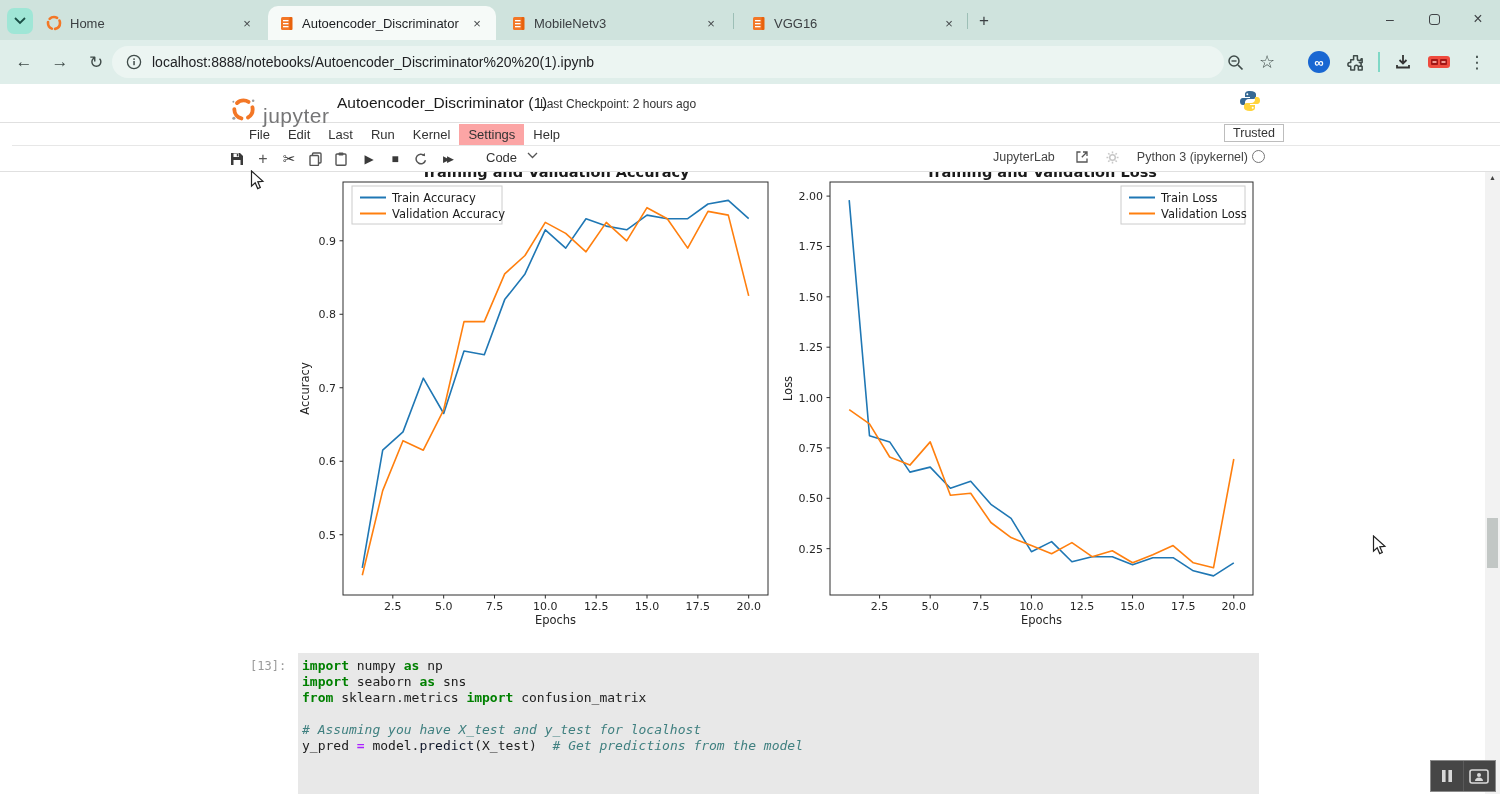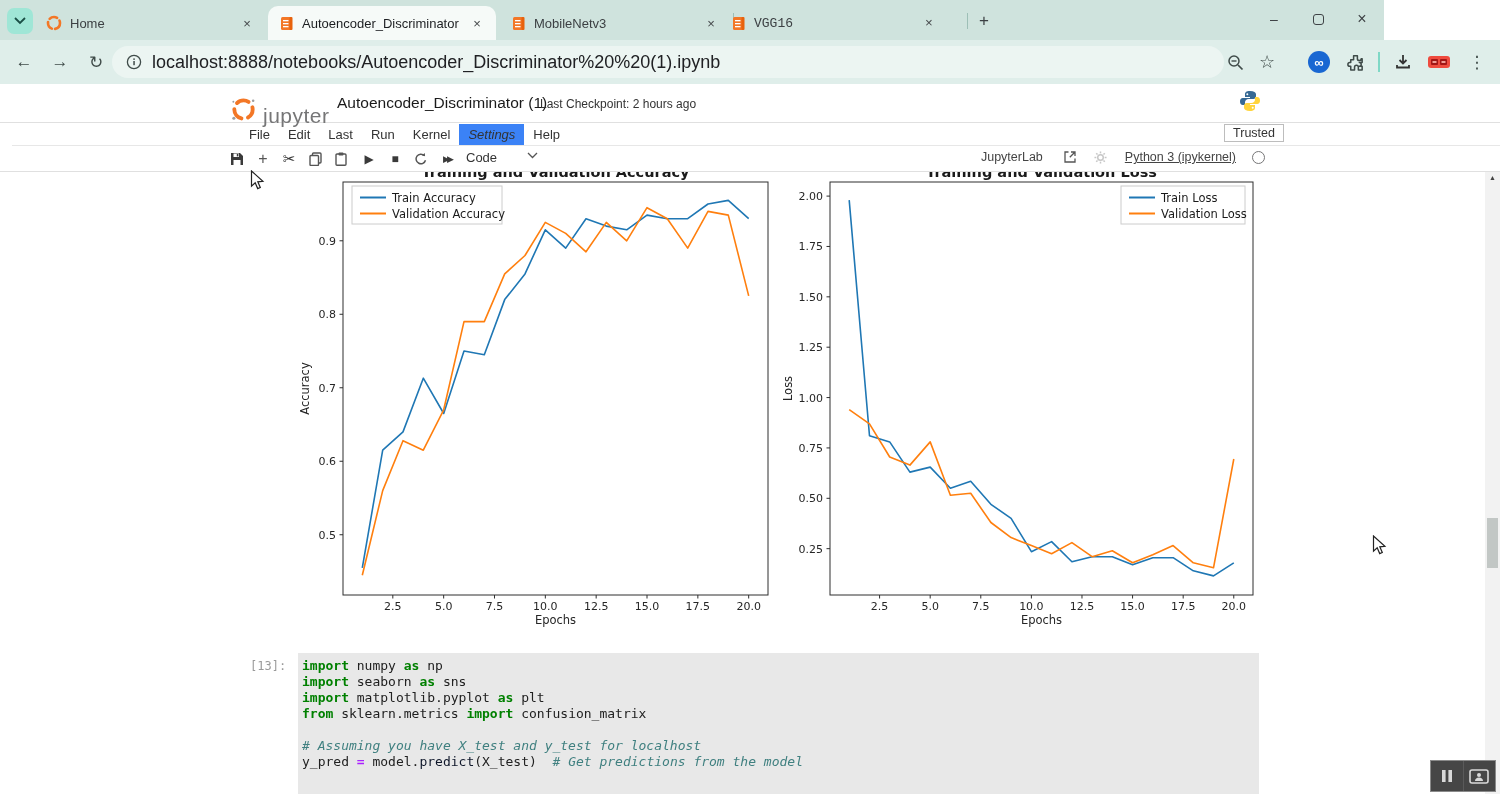--- a/index.html
+++ b/index.html
@@ -1,58 +1,58 @@
 <!DOCTYPE html>
 <html><head>
 <meta charset="utf-8">
 <style>
   * { margin:0; padding:0; box-sizing:border-box; }
   html,body { width:1500px; height:794px; overflow:hidden; background:#fff;
     font-family:"Liberation Sans", sans-serif; }
 
   
-  #tabstrip { position:absolute; left:0; top:0; width:1384px; height:40px; background:#cfe3dd; }
+  #tabstrip { position:absolute; left:0; top:0; width:1500px; height:40px; background:#cfe3dd; }
   #tabsearch { position:absolute; left:7px; top:8px; width:26px; height:26px; border-radius:7px;
     background:#9fe6d6; display:flex; align-items:center; justify-content:center; }
   .tab { position:absolute; top:6px; height:34px; display:flex; align-items:center;
     padding:0 10px 0 12px; font-size:13px; color:#3c4043; }
   .tab .tlabel { flex:1; white-space:nowrap; overflow:hidden; margin:0 8px; }
   .tab.active { background:#f6faf8; border-radius:10px 10px 0 0; color:#1c1e21; }
   .tclose { width:18px; height:18px; border-radius:50%; display:flex; align-items:center;
     justify-content:center; font-size:13px; color:#44474a; }
   .tsep { position:absolute; top:13px; width:1px; height:16px; background:#9dbfb6; }
   #newtab { position:absolute; left:972px; top:9px; width:24px; height:24px; font-size:17px;
     color:#3c4043; display:flex; align-items:center; justify-content:center; }
   .wctl { position:absolute; top:0; width:44px; height:38px; display:flex; align-items:center;
     justify-content:center; color:#3f4346; font-size:14px; }
   #navbar { position:absolute; left:0; top:40px; width:1500px; height:44px; background:#dfeeea; }
   .navbtn { position:absolute; top:6px; width:32px; height:32px; display:flex; align-items:center;
     justify-content:center; font-size:17px; color:#3f4b49; }
   #omnibox { position:absolute; left:112px; top:6px; width:1112px; height:32px; border-radius:16px;
     background:#ecf5f2; display:flex; align-items:center; padding:0 14px; }
-  #omnibox .url { font-size:18px; color:#202124; margin-left:10px; }
+  #omnibox .url { font-size:14px; color:#202124; margin-left:10px; }
   .nicon { position:absolute; top:9px; width:26px; height:26px; display:flex; align-items:center;
     justify-content:center; font-size:15px; color:#3f4b49; }
 
   
   #page { position:absolute; left:0; top:84px; width:1500px; height:710px; background:#fff; }
   #nbheader { position:absolute; left:0; top:0; width:1500px; height:39px; border-bottom:1px solid #e0e0e0; }
   #jlogo { position:absolute; left:230px; top:6px; display:flex; align-items:center; }
   #jlogo .jtxt { font-size:21px; color:#767677; margin-left:6px; letter-spacing:.5px;margin-top:14px; }
   #nbtitle { position:absolute; left:337px; top:10px; font-size:15.5px; color:#1a1a1a; }
   #checkpoint { position:absolute; left:540px; top:13px; font-size:12px; color:#333; }
   #menubar { position:absolute; left:12px; top:40px; width:1500px; height:22px; border-bottom:1px solid #e7e7e7; }
   .menuitem { float:left; font-size:13px; color:#333; padding:3px 9px; }
-  .menuitem.hl { background:#3b82f6;font-style:italic; }
+  .menuitem.hl { background:#fca5a5; }
   #trusted { position:absolute; right:228px; top:0px; font-size:12.5px; color:#333;
     border:1px solid #bdbdbd; background:#fff; padding:1px 8px; }
   #nbtoolbar { position:absolute; left:0; top:63px; width:1500px; height:25px; border-bottom:1px solid #e0e0e0; }
   .tbtn { position:absolute; top:2px; width:22px; height:20px; display:flex; align-items:center;
     justify-content:center; color:#3a3a3a; font-size:13px; }
-  #celltype { position:absolute; left:466px; top:3px; font-size:13px; color:#333; }
+  #celltype { position:absolute; left:486px; top:3px; font-size:13px; color:#333; }
   #celltype-chev { position:absolute; left:527px; top:5px; }
   #tb-right { position:absolute; right:235px; top:3px; display:flex; align-items:center; gap:18px;
     font-size:12.5px; color:#444; }
   .kcircle { width:13px; height:13px; border:1.4px solid #767677; border-radius:50%; }
 
   
   #nbmain { position:absolute; left:0; top:88px; width:1485px; height:622px; overflow:hidden; background:#fff; }
   .chartsvg { position:absolute; top:-7px; }
   .c-title { font:600 14.5px "DejaVu Sans", sans-serif; fill:#1a1a1a; }
   .c-tick { font:11px "DejaVu Sans", sans-serif; fill:#262626; }
@@ -117,21 +117,21 @@
       <rect x="3" y="4" width="5.5" height="1.3" fill="#fff"></rect>
         <rect x="3" y="7" width="5.5" height="1.3" fill="#fff"></rect>
         <rect x="3" y="10" width="5.5" height="1.3" fill="#fff"></rect>
     </svg>
     <span class="tlabel">MobileNetv3</span>
     <span class="tclose">×</span>
   </div>
 
   <div class="tsep" style="left:733px;"></div>
 
-  <div class="tab" style="left:720px;width:228px;font-family:Liberation Mono, monospace;">
+  <div class="tab" style="left:740px;width:228px;">
     <svg width="14" height="15" viewBox="0 0 14 15">
       <rect x="1" y="1" width="10.5" height="13" rx="1.5" fill="#f37726"></rect>
       <rect x="9.5" y="1" width="3" height="13" rx="1" fill="#e8620c"></rect>
       <rect x="3" y="4" width="5.5" height="1.3" fill="#fff"></rect>
         <rect x="3" y="7" width="5.5" height="1.3" fill="#fff"></rect>
         <rect x="3" y="10" width="5.5" height="1.3" fill="#fff"></rect>
     </svg>
     <span class="tlabel">VGG16</span>
     <span class="tclose">×</span>
   </div>
@@ -282,21 +282,21 @@
             <line x1="7" y1="0.5" x2="7" y2="2.5"></line>
             <line x1="7" y1="11.5" x2="7" y2="13.5"></line>
             <line x1="0.5" y1="7" x2="2.5" y2="7"></line>
             <line x1="11.5" y1="7" x2="13.5" y2="7"></line>
             <line x1="2.4" y1="2.4" x2="3.8" y2="3.8"></line>
             <line x1="10.2" y1="10.2" x2="11.6" y2="11.6"></line>
             <line x1="2.4" y1="11.6" x2="3.8" y2="10.2"></line>
             <line x1="10.2" y1="3.8" x2="11.6" y2="2.4"></line>
           </g>
       </svg>
-      <span style="display:flex;align-items:center;gap:16px;text-decoration:underline;">
+      <span style="display:flex;gap:4px;">
         <span>Python 3 (ipykernel)</span>
         <span class="kcircle"></span>
       </span>
     </div>
   </div>
 
   <div id="nbmain">
     <svg class="chartsvg" style="left:295px;" width="480" height="475" viewBox="0 0 480 475">
         <text x="260.5" y="12" text-anchor="middle" class="c-title">Training and Validation Accuracy</text>
         <rect x="48" y="17" width="425" height="413" fill="none" stroke="#2e2e2e" stroke-width="1"></rect>
@@ -380,21 +380,20 @@
         <text x="381" y="36.5" class="c-leg">Train Loss</text>
         <line x1="349" y1="48.5" x2="375" y2="48.5" stroke="#ff7f0e" stroke-width="2"></line>
         <text x="381" y="52.5" class="c-leg">Validation Loss</text>
       </svg>
 
     <span id="prompt">[13]:</span>
     <div id="codecell">
       <div id="codelines">
           <div class="code-line"><span class="tok-k">import</span><span> numpy </span><span class="tok-k">as</span><span> np</span></div>
           <div class="code-line"><span class="tok-k">import</span><span> seaborn </span><span class="tok-k">as</span><span> sns</span></div>
-          <div class="code-line"><span class="tok-k">import</span><span> matplotlib.pyplot </span><span class="tok-k">as</span><span> plt</span></div>
           <div class="code-line"><span class="tok-k">from</span><span> sklearn.metrics </span><span class="tok-k">import</span><span> confusion_matrix</span></div>
           <div class="code-line">&nbsp;</div>
           <div class="code-line"><span class="tok-c"># Assuming you have X_test and y_test for localhost</span></div>
           <div class="code-line"><span>y_pred </span><span class="tok-o">=</span><span> model.</span><span class="tok-f">predict</span><span>(X_test)  </span><span class="tok-c"># Get predictions from the model</span></div>
         </div>
     </div>
   </div>
 </div>
 
 <div id="scrollbar">

